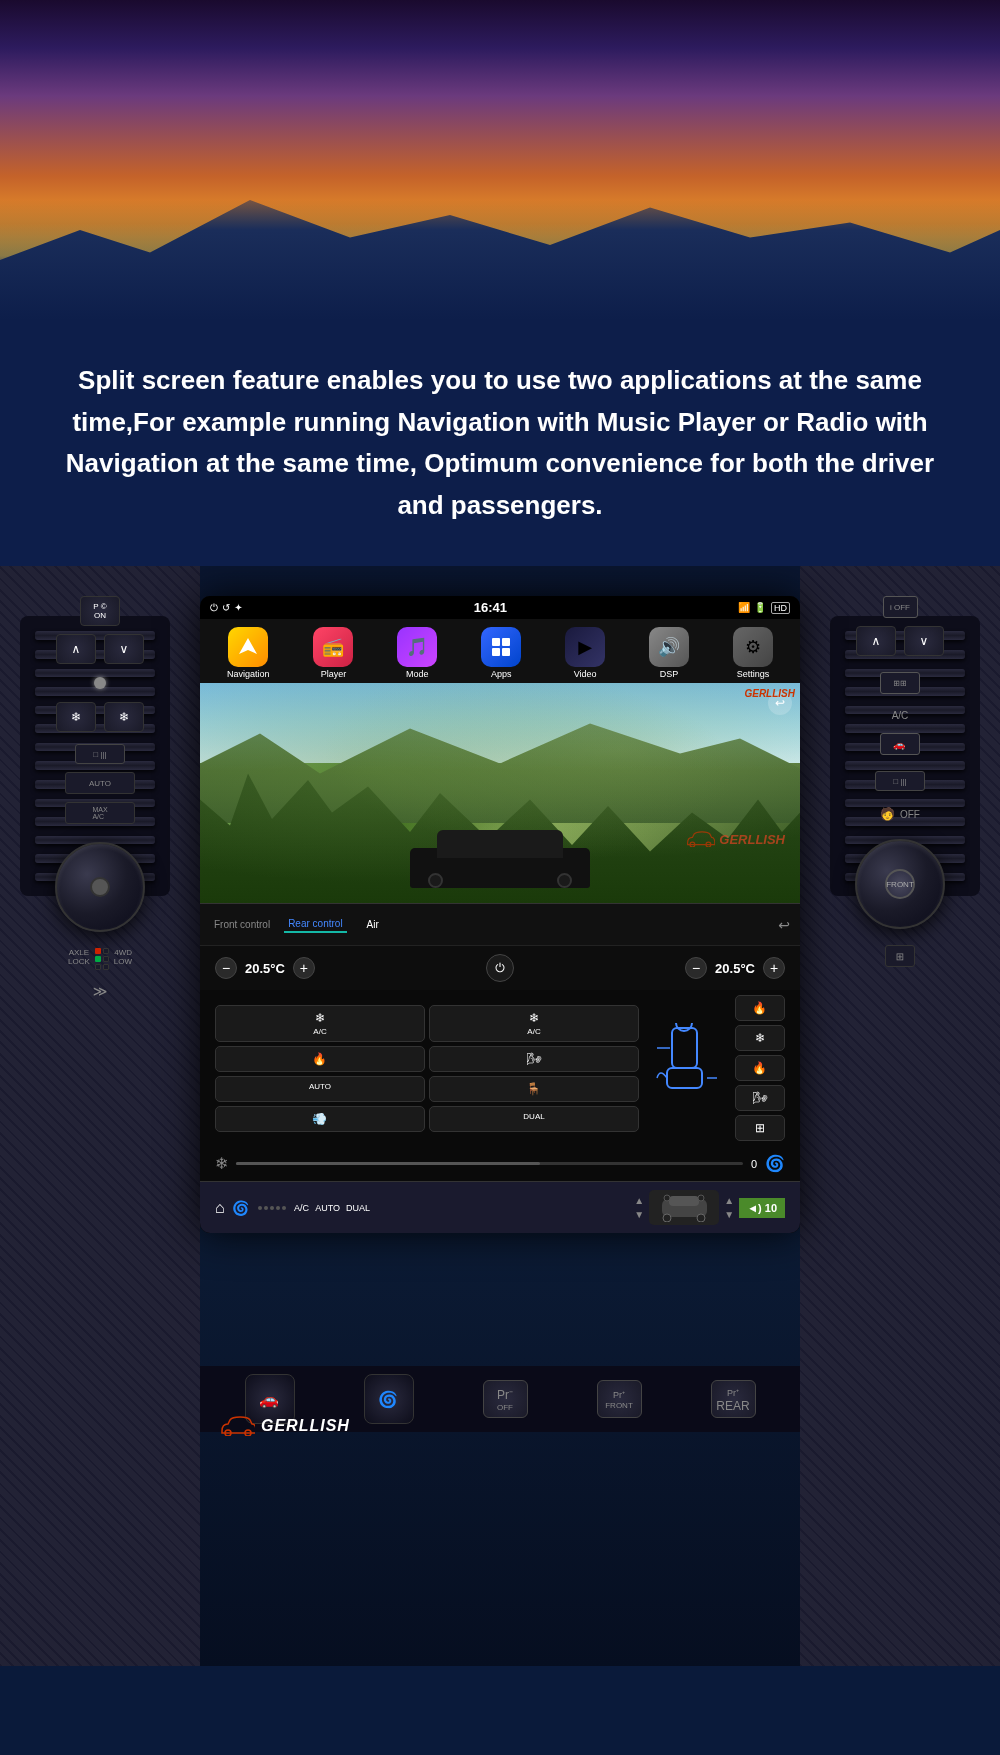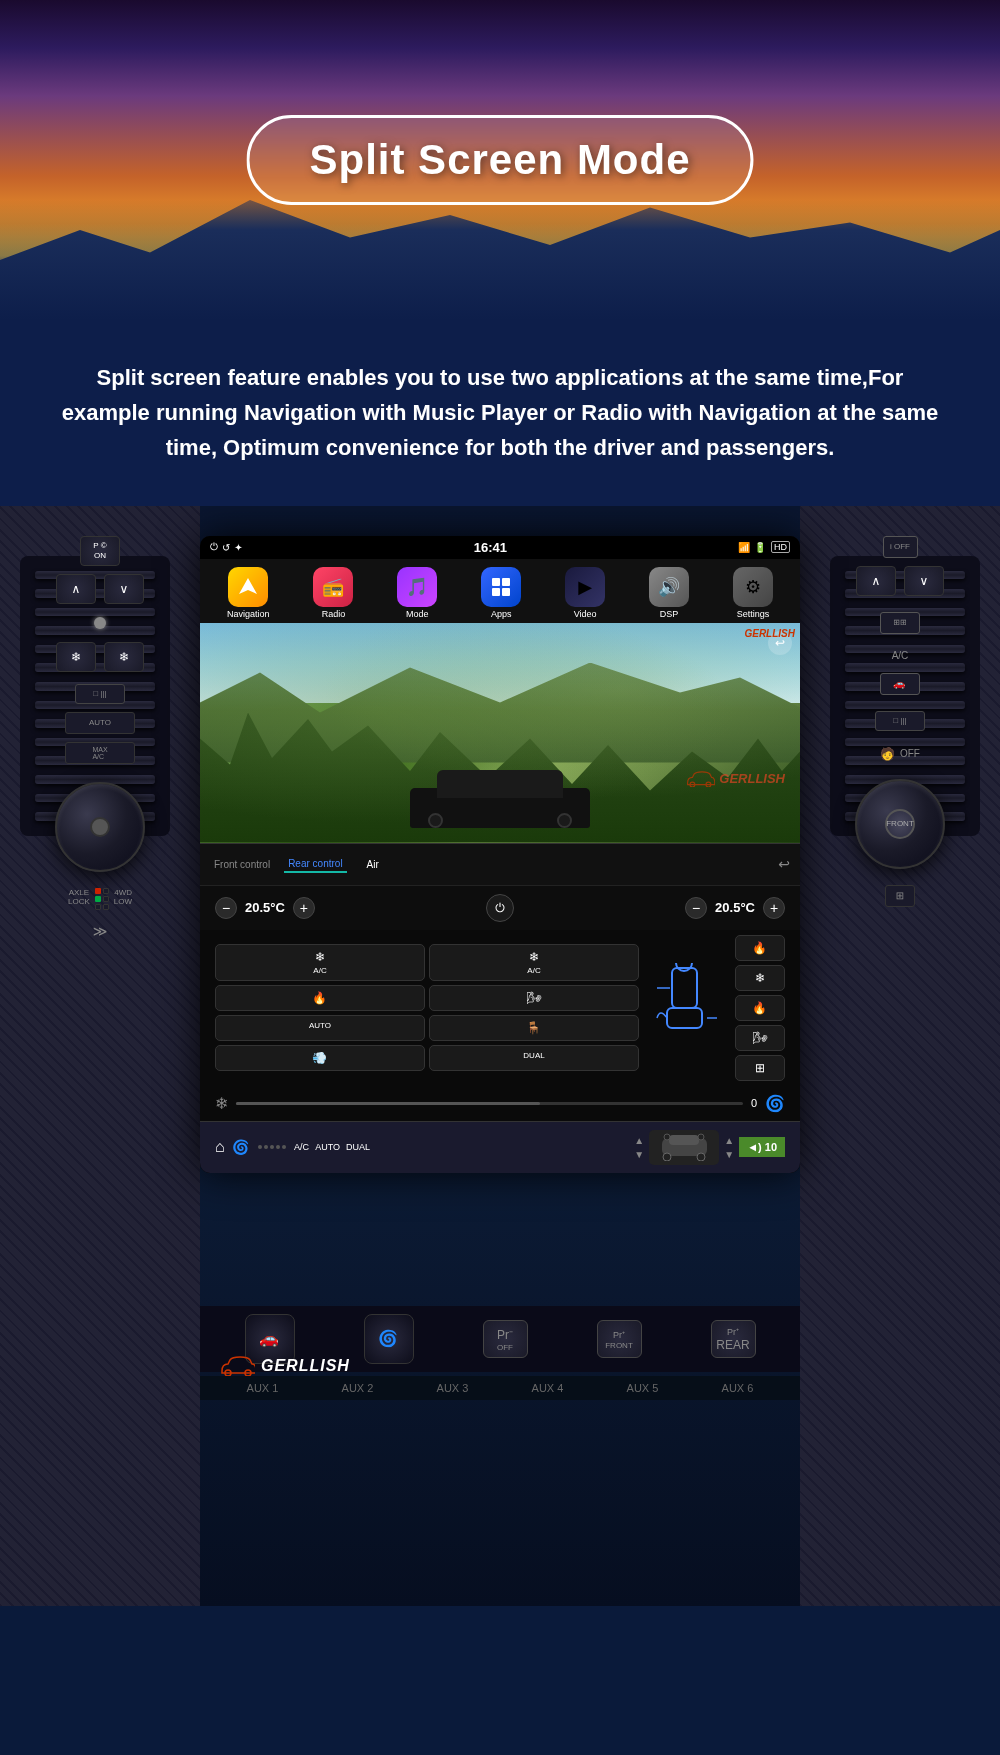--- a/index.html
+++ b/index.html
@@ -66,21 +66,21 @@
 
     
     .description-section {
       background: #0d1e4a;
       padding: 40px 60px;
       text-align: center;
     }
 
     .description-text {
       color: white;
-      font-size: 22px;
+      font-size: 26px;
       font-weight: 600;
       line-height: 1.6;
     }
 
     
     .dashboard-section {
       position: relative;
       width: 100%;
       background: #0a1630;
       overflow: hidden;
@@ -524,23 +524,20 @@
       cursor: pointer;
     }
   </style>
 </head>
 <body>
 
 <div class="hero-section">
   <div class="hero-clouds">
     <div class="mountain-silhouette"></div>
   </div>
-  <div class="title-box">
-    <span class="title-text">Split Screen Mode</span>
-  </div>
 </div>
 
 <div class="description-section">
   <p class="description-text">Split screen feature enables you to use two applications at the same time,For example running Navigation with Music Player or Radio with Navigation at the same time, Optimum convenience for both the driver and passengers.</p>
 </div>
 
 <div class="dashboard-section">
   <div class="dashboard-bg">
 
     <div class="carbon-left"></div>
@@ -696,21 +693,21 @@
           <div class="nav-icon-circle icon-nav">
             <svg width="22" height="22" viewBox="0 0 22 22">
               <polygon points="11,2 20,18 11,14 2,18" fill="white"></polygon>
             </svg>
           </div>
           <span class="nav-icon-label">Navigation</span>
         </div>
 
         <div class="nav-icon-item">
           <div class="nav-icon-circle icon-radio" style="font-size:18px">📻</div>
-          <span class="nav-icon-label">Radio</span>
+          <span class="nav-icon-label">Player</span>
         </div>
 
         <div class="nav-icon-item">
           <div class="nav-icon-circle icon-music" style="font-size:18px">🎵</div>
           <span class="nav-icon-label">Mode</span>
         </div>
 
         <div class="nav-icon-item">
           <div class="nav-icon-circle icon-apps">
             <svg width="22" height="22" viewBox="0 0 22 22">
@@ -915,30 +912,20 @@
         </div>
         <div style="display:flex;flex-direction:column;align-items:center;gap:2px;cursor:pointer;">
           <div style="width:45px;height:38px;background:radial-gradient(circle,#2a2a3e,#1a1a28);border:1px solid #444;border-radius:6px;display:flex;flex-direction:column;align-items:center;justify-content:center;">
             <span style="color:#888;font-size:9px">Pr⁺</span>
             <span style="color:#888;font-size:12px">REAR</span>
           </div>
         </div>
       </div>
     </div>
 
-    <div style="position:absolute;top:870px;left:200px;right:200px;background:#060e18;padding:6px 15px;">
-      <div style="display:flex;justify-content:space-around;">
-        <span class="aux-label">AUX 1</span>
-        <span class="aux-label">AUX 2</span>
-        <span class="aux-label">AUX 3</span>
-        <span class="aux-label">AUX 4</span>
-        <span class="aux-label">AUX 5</span>
-        <span class="aux-label">AUX 6</span>
-      </div>
-    </div>
 
     <div style="position:absolute;bottom:230px;left:220px;display:flex;align-items:center;gap:6px;">
       <svg width="35" height="20" viewBox="0 0 35 20">
         <path d="M2 15 Q2 8 8 8 L10 4 Q12 1 20 1 Q28 1 30 4 L32 8 Q36 8 36 15 L36 17 L2 17 Z" fill="none" stroke="#cc3300" stroke-width="1.5"></path>
         <circle cx="8" cy="17" r="3" fill="none" stroke="#cc3300" stroke-width="1.5"></circle>
         <circle cx="28" cy="17" r="3" fill="none" stroke="#cc3300" stroke-width="1.5"></circle>
       </svg>
       <span style="font-size:16px;font-weight:bold;font-style:italic;color:white;letter-spacing:1px;">GERLLISH</span>
     </div>
 

